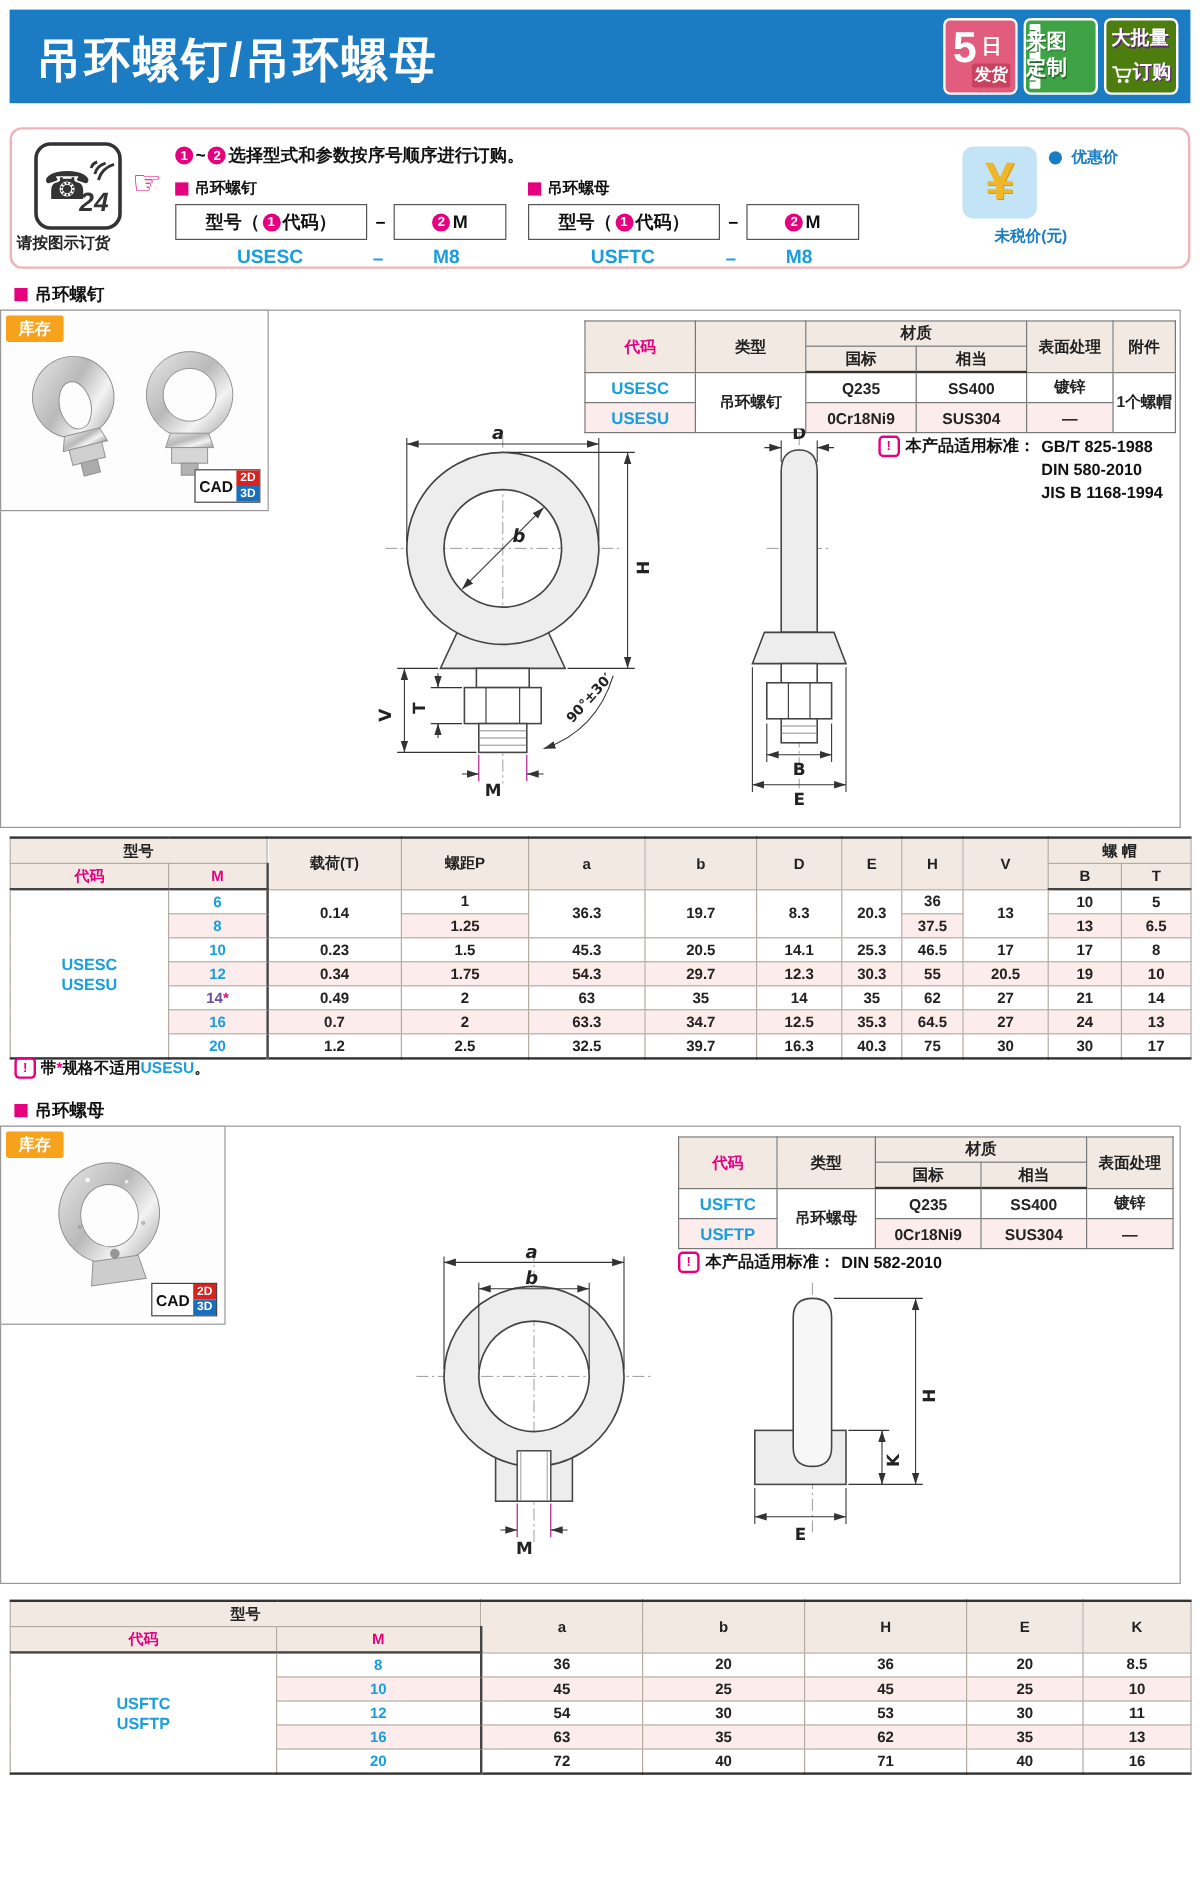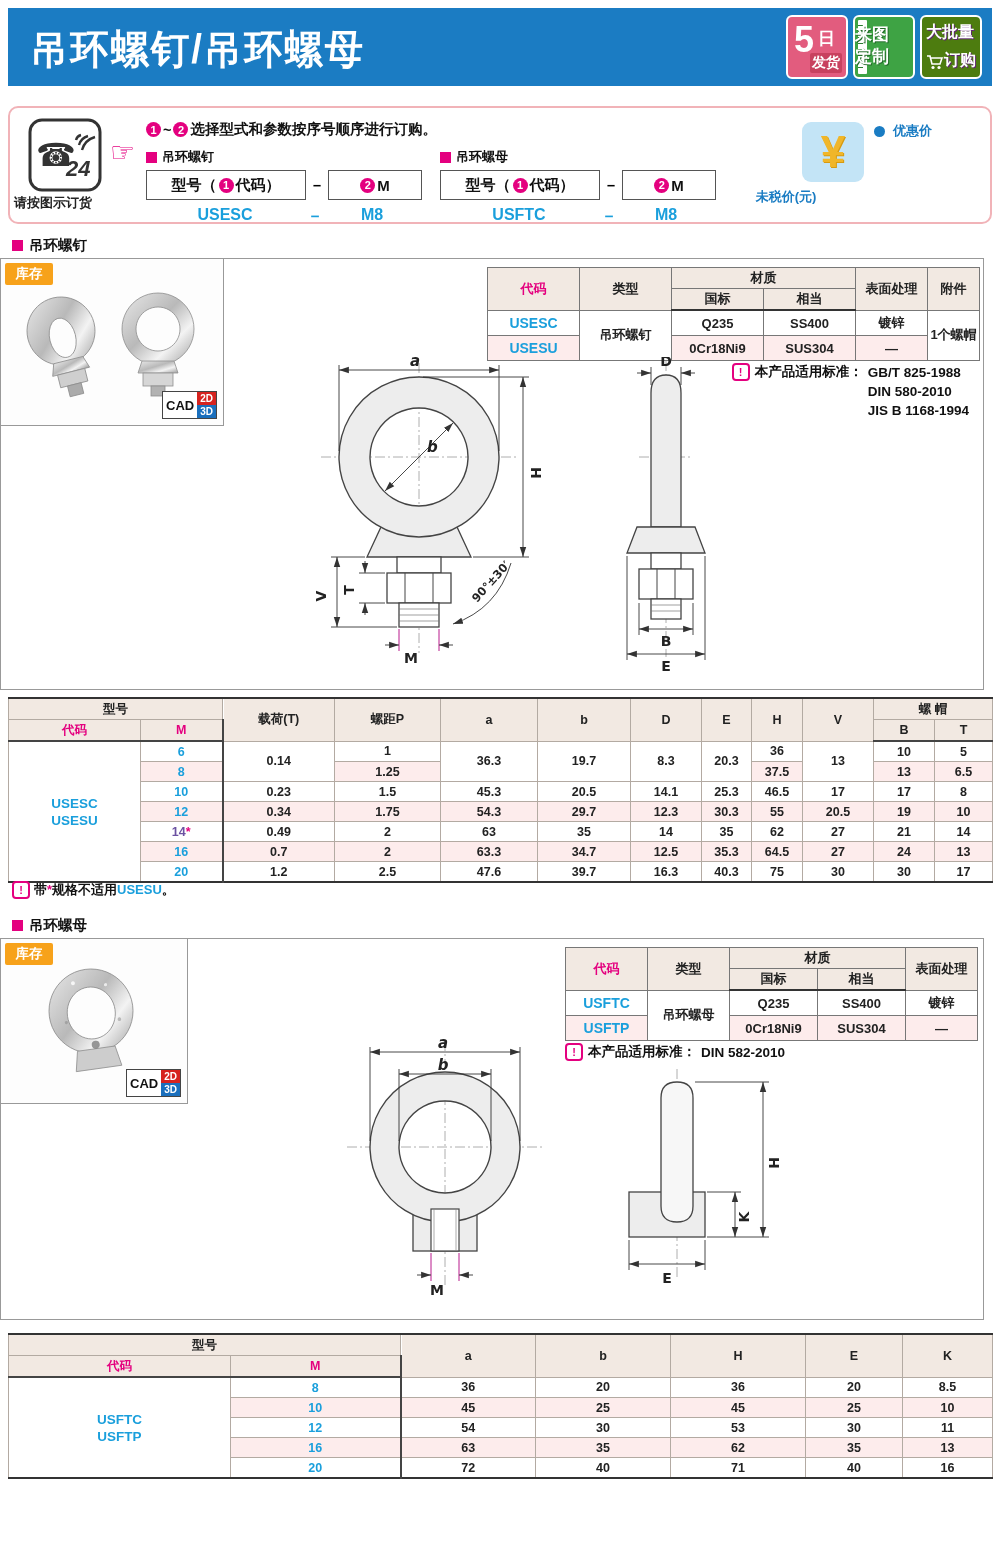--- a/index.html
+++ b/index.html
@@ -34,21 +34,21 @@
 .grplabel{font-size:13px;font-weight:bold;color:#111;display:flex;align-items:center;gap:5px}
 .psq{display:inline-block;width:11px;height:11px;background:#e4007f}
 .boxrow{display:flex;align-items:center;margin-top:4px}
 .mbox{border:1.5px solid #555;background:#fff;height:28px;display:flex;align-items:center;justify-content:center;font-size:15px;font-weight:bold;color:#111;gap:2px}
 .mbox.w1{width:158px}.mbox.w2{width:92px}
 .dashc{width:22px;text-align:center;font-weight:bold;font-size:15px}
 .exrow{display:flex;margin-top:6px;font-size:16px;font-weight:bold;color:#1a9fdc}
 .exrow .c1{width:158px;text-align:center}.exrow .c2{width:22px;text-align:center}.exrow .c3{width:92px;text-align:center}
 .yenbox{position:absolute;left:792px;top:14px;width:62px;height:60px;background:#c3e4f6;border-radius:9px;display:flex;align-items:center;justify-content:center}
 .yen{font-size:44px;font-weight:bold;color:#f0b62a;text-shadow:1px 1px 0 #d79a10}
-.pricecap{position:absolute;left:732px;top:80px;width:88px;text-align:center;font-size:13px;font-weight:bold;color:#1a7cc3}
+.pricecap{position:absolute;left:805px;top:80px;width:88px;text-align:center;font-size:13px;font-weight:bold;color:#1a7cc3}
 .ptitle{position:absolute;left:864px;top:14px;font-size:13px;font-weight:bold;color:#1a7cc3;display:flex;align-items:center;gap:8px}
 .pdot{width:11px;height:11px;border-radius:50%;background:#1a7cc3;display:inline-block}
 .ptable{position:absolute;left:862px;top:34px;border-collapse:collapse}
 .ptable td{border:1px solid #555;font-size:11.5px;font-weight:bold;color:#222;text-align:center;height:19px;padding:0 3px}
 
 .secttl{position:absolute;left:12px;font-size:14.5px;font-weight:bold;color:#111;display:flex;align-items:center;gap:6px}
 
 .prodbox{position:absolute;left:0;width:982px;border:1px solid #999;background:#fff;box-sizing:content-box}
 .photobox{position:absolute;left:-1px;top:-1px;border:1px solid #999;background:#fdfdfd}
 .stock{position:absolute;left:4px;top:4px;width:48px;height:22px;background:#f7a21b;color:#fff;font-size:13.5px;font-weight:bold;text-align:center;line-height:22px;border-radius:2px}
@@ -491,21 +491,21 @@
         <td>35.3</td>
         <td>64.5</td>
         <td>27</td>
         <td>24</td>
         <td>13</td>
       </tr>
       <tr>
         <td class="mval thickR">20</td>
         <td>1.2</td>
         <td>2.5</td>
-        <td>47.6</td>
+        <td>32.5</td>
         <td>39.7</td>
         <td>16.3</td>
         <td>40.3</td>
         <td>75</td>
         <td>30</td>
         <td>30</td>
         <td>17</td>
       </tr>
     </tbody>
   </table>

